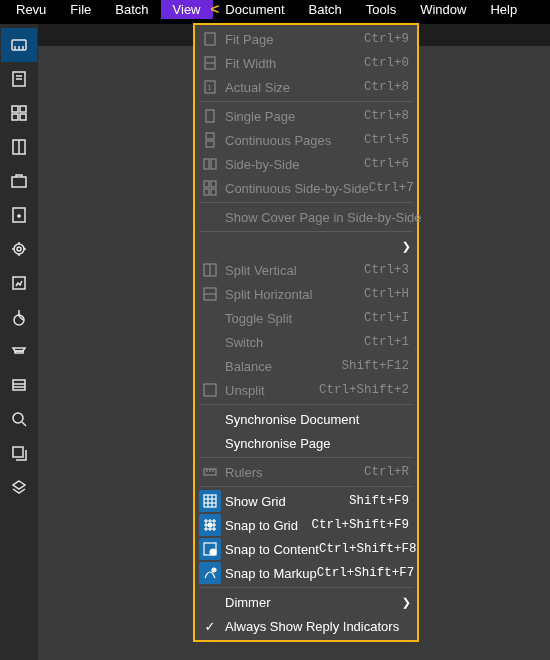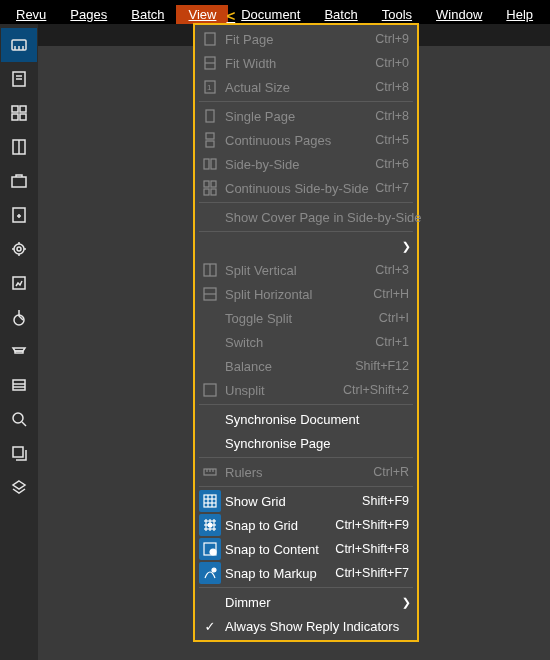--- a/index.html
+++ b/index.html
@@ -1,20 +1,20 @@
 <!DOCTYPE html>
 <html><head>
 <meta charset="utf-8">
 <style>
   * { box-sizing: border-box; margin: 0; padding: 0; font-family: "Segoe UI", Arial, sans-serif; }
   body { background: #1e1e1e; width: 550px; height: 660px; overflow: hidden; color: #d0d0d0; }
 
-  .menubar { height: 24px; background: #000; display: flex; align-items: flex-end; padding: 0 4px; font-size: 13px; color: #fff; text-decoration: underline; }
+  .menubar { height: 24px; background: #000; display: flex; align-items: flex-start; padding: 0 4px; font-size: 13px; color: #fff; }
   .menubar .item { padding: 2px 12px; cursor: default; }
-  .menubar .item.active { background: #c2410c; }
+  .menubar .item.active { background: #6d28d9; }
   .menubar .chev { color: #f5b70f; font-weight: bold; margin: 0 -6px 0 -2px; font-size: 15px; }
 
   .content { display: flex; height: calc(100% - 24px); }
 
   .sidebar { width: 38px; background: #2b2b2b; display: flex; flex-direction: column; align-items: center; padding-top: 4px; }
   .side-btn { width: 36px; height: 34px; display: flex; align-items: center; justify-content: center; color: #e6e6e6; }
   .side-btn.active { background: #0a4a7a; }
   .side-btn svg { width: 18px; height: 18px; stroke: currentColor; fill: none; stroke-width: 1.5; }
 
   .stage { flex: 1; background: #3a3a3a; position: relative; }
@@ -23,32 +23,32 @@
   .dropdown { position: absolute; left: 155px; top: -1px; width: 226px; background: #444; border: 2px solid #f5b70f; font-size: 13px; padding: 2px 0; }
   .row { display: flex; align-items: center; height: 24px; padding: 0 8px 0 4px; position: relative; }
   .row.enabled { color: #fff; }
   .row.disabled { color: #8a8a8a; }
   .row .icn { width: 22px; height: 22px; display: flex; align-items: center; justify-content: center; margin-right: 4px; flex-shrink: 0; }
   .row .icn svg { width: 16px; height: 16px; }
   .row .icn.grey svg { stroke: #8a8a8a; fill: none; }
   .row .icn.blue { background: #1a6fb0; border-radius: 2px; }
   .row .icn.blue svg { stroke: #fff; fill: none; }
   .row .lbl { flex: 1; white-space: nowrap; }
-  .row .sc { margin-left: auto; color: inherit; font-size: 12.5px; }
+  .row .sc { margin-left: auto; color: inherit; font-size: 12.5px; font-family: Liberation Mono, monospace; }
   .row .sub { position: absolute; right: 6px; color: #fff; font-size: 11px; }
   .sep { height: 1px; background: #5a5a5a; margin: 2px 4px; }
   .und::first-letter { text-decoration: underline; }
   .check { width: 22px; display:flex; align-items:center; justify-content:center; margin-right:4px; color:#fff; flex-shrink:0;}
 </style>
 </head>
 <body>
 
 <div class="menubar" id="menubar">
     <div class="item">Revu</div>
-    <div class="item">Pages</div>
+    <div class="item">File</div>
     <div class="item">Batch</div>
     <div class="item active">View</div>
     <span class="chev">&lt;</span>
     <div class="item">Document</div>
     <div class="item">Batch</div>
     <div class="item">Tools</div>
     <div class="item">Window</div>
     <div class="item">Help</div>
   </div>
 

